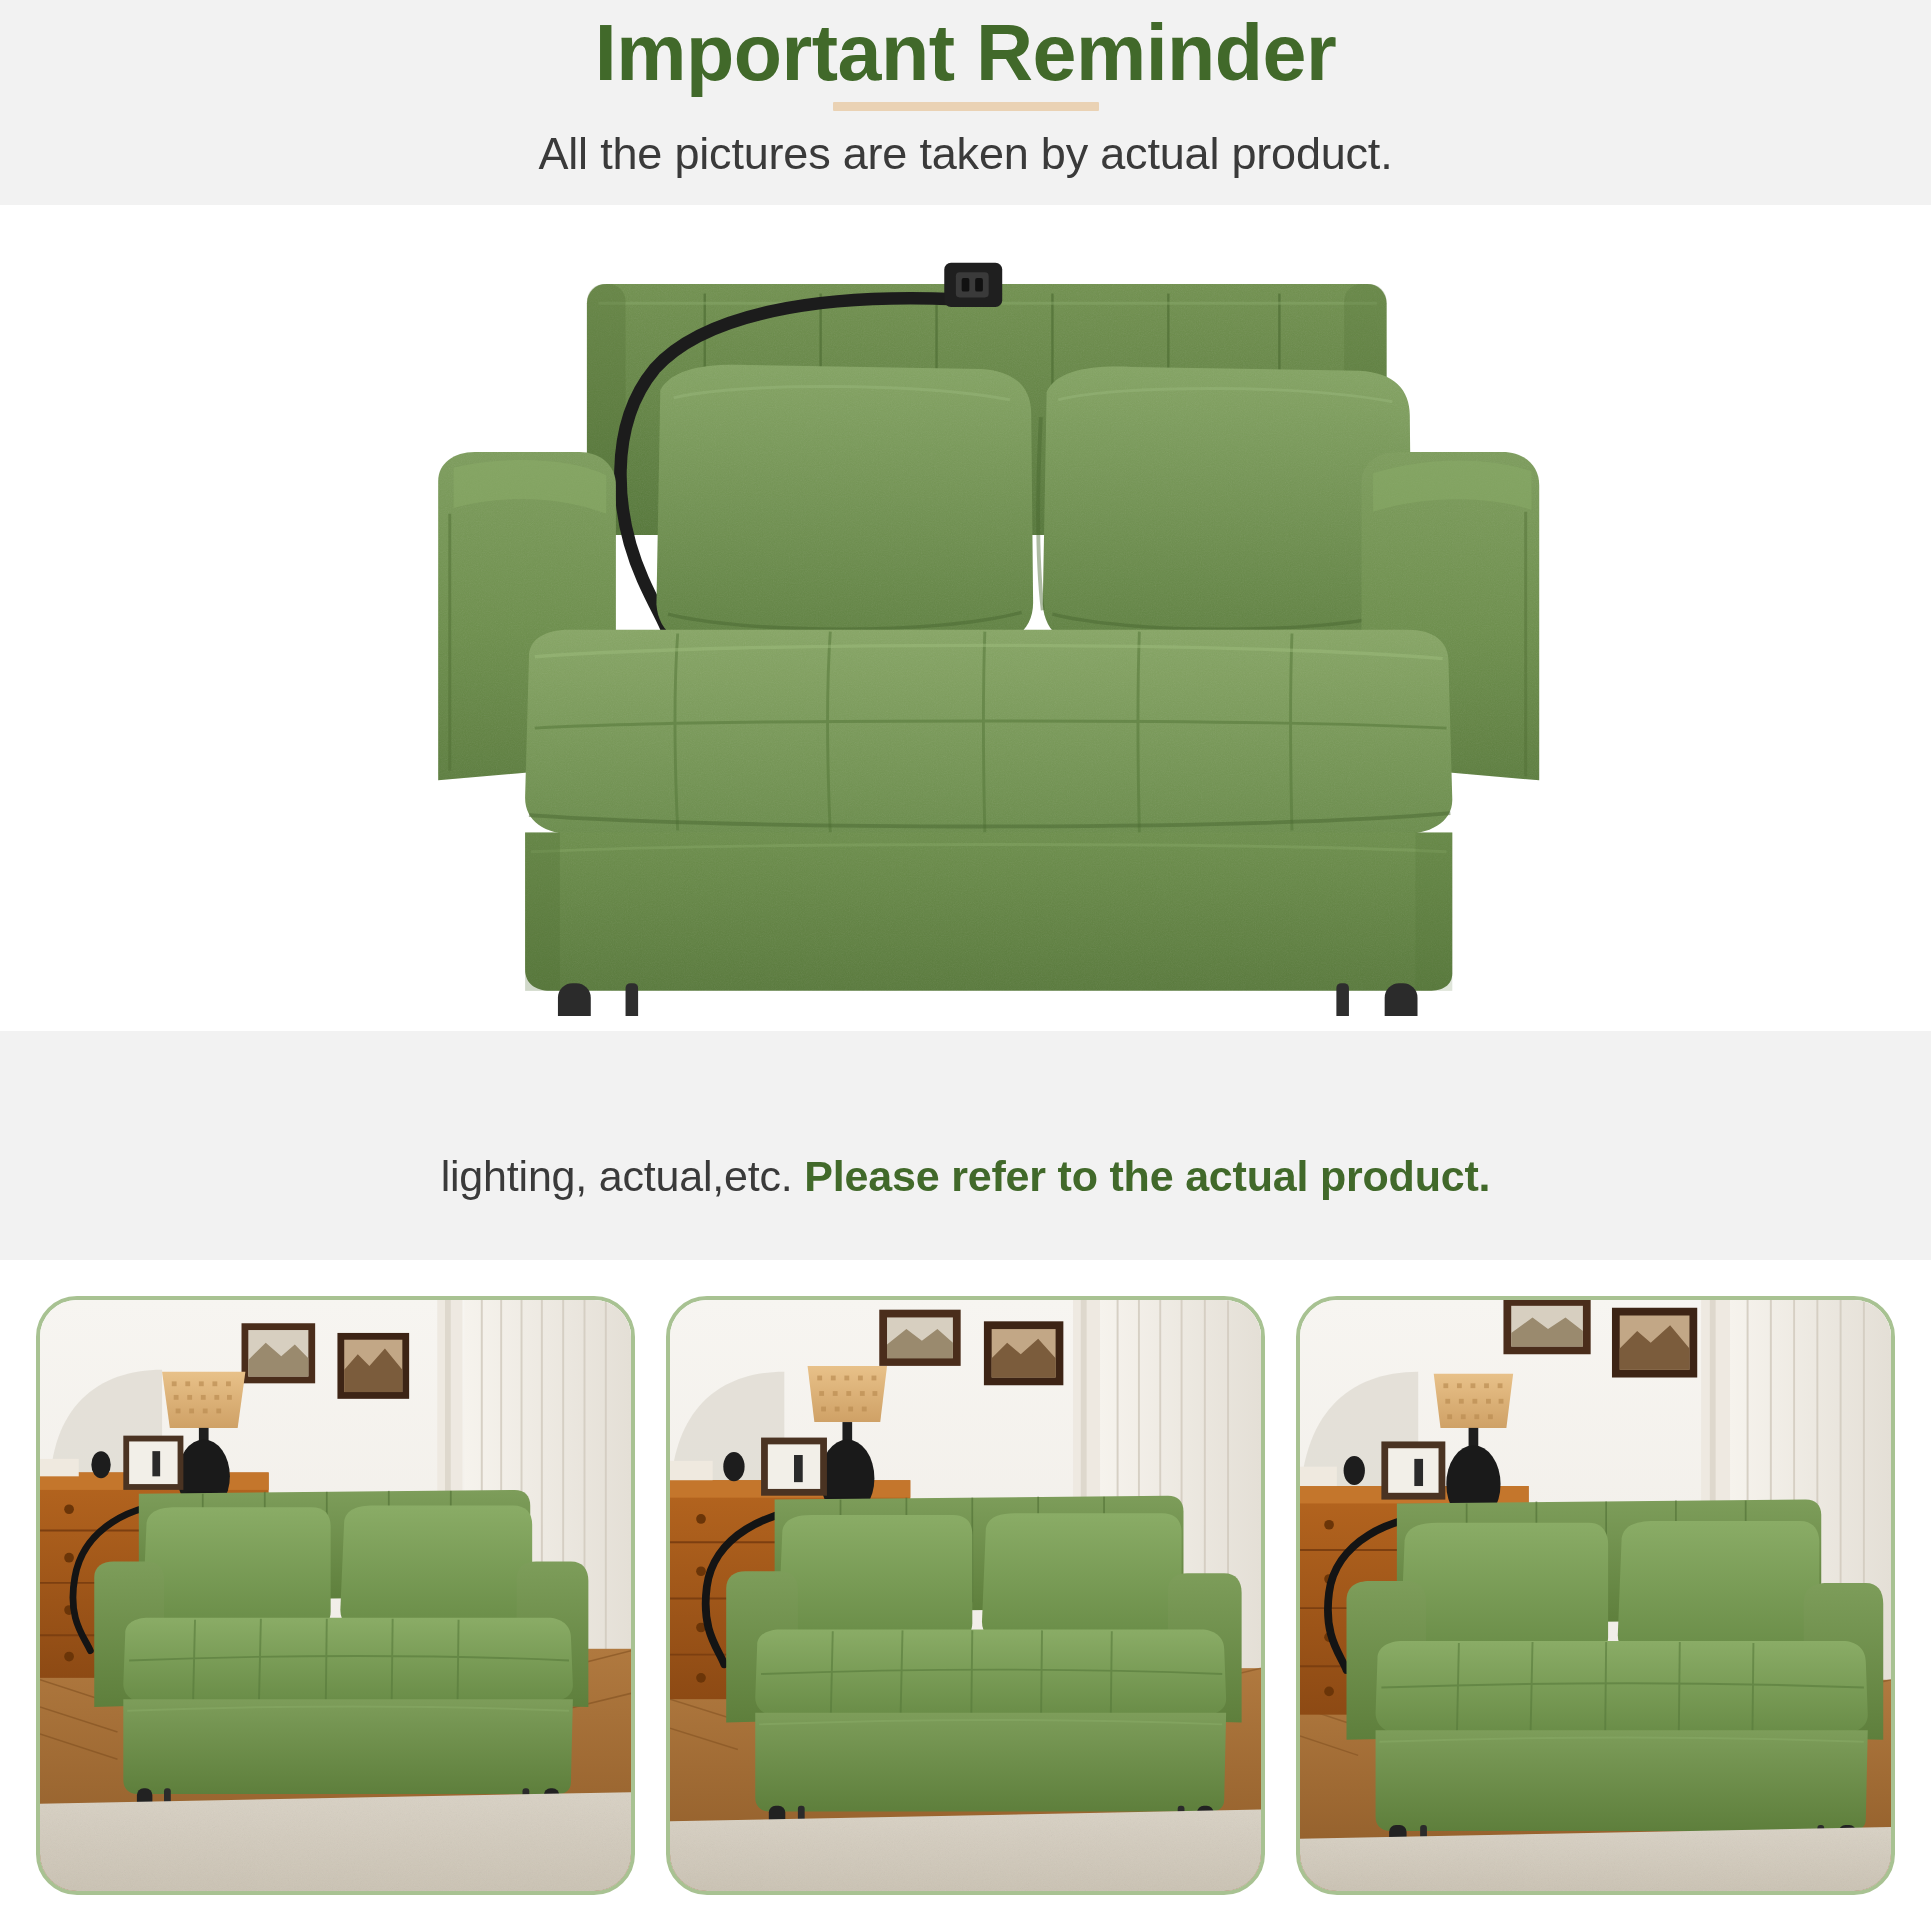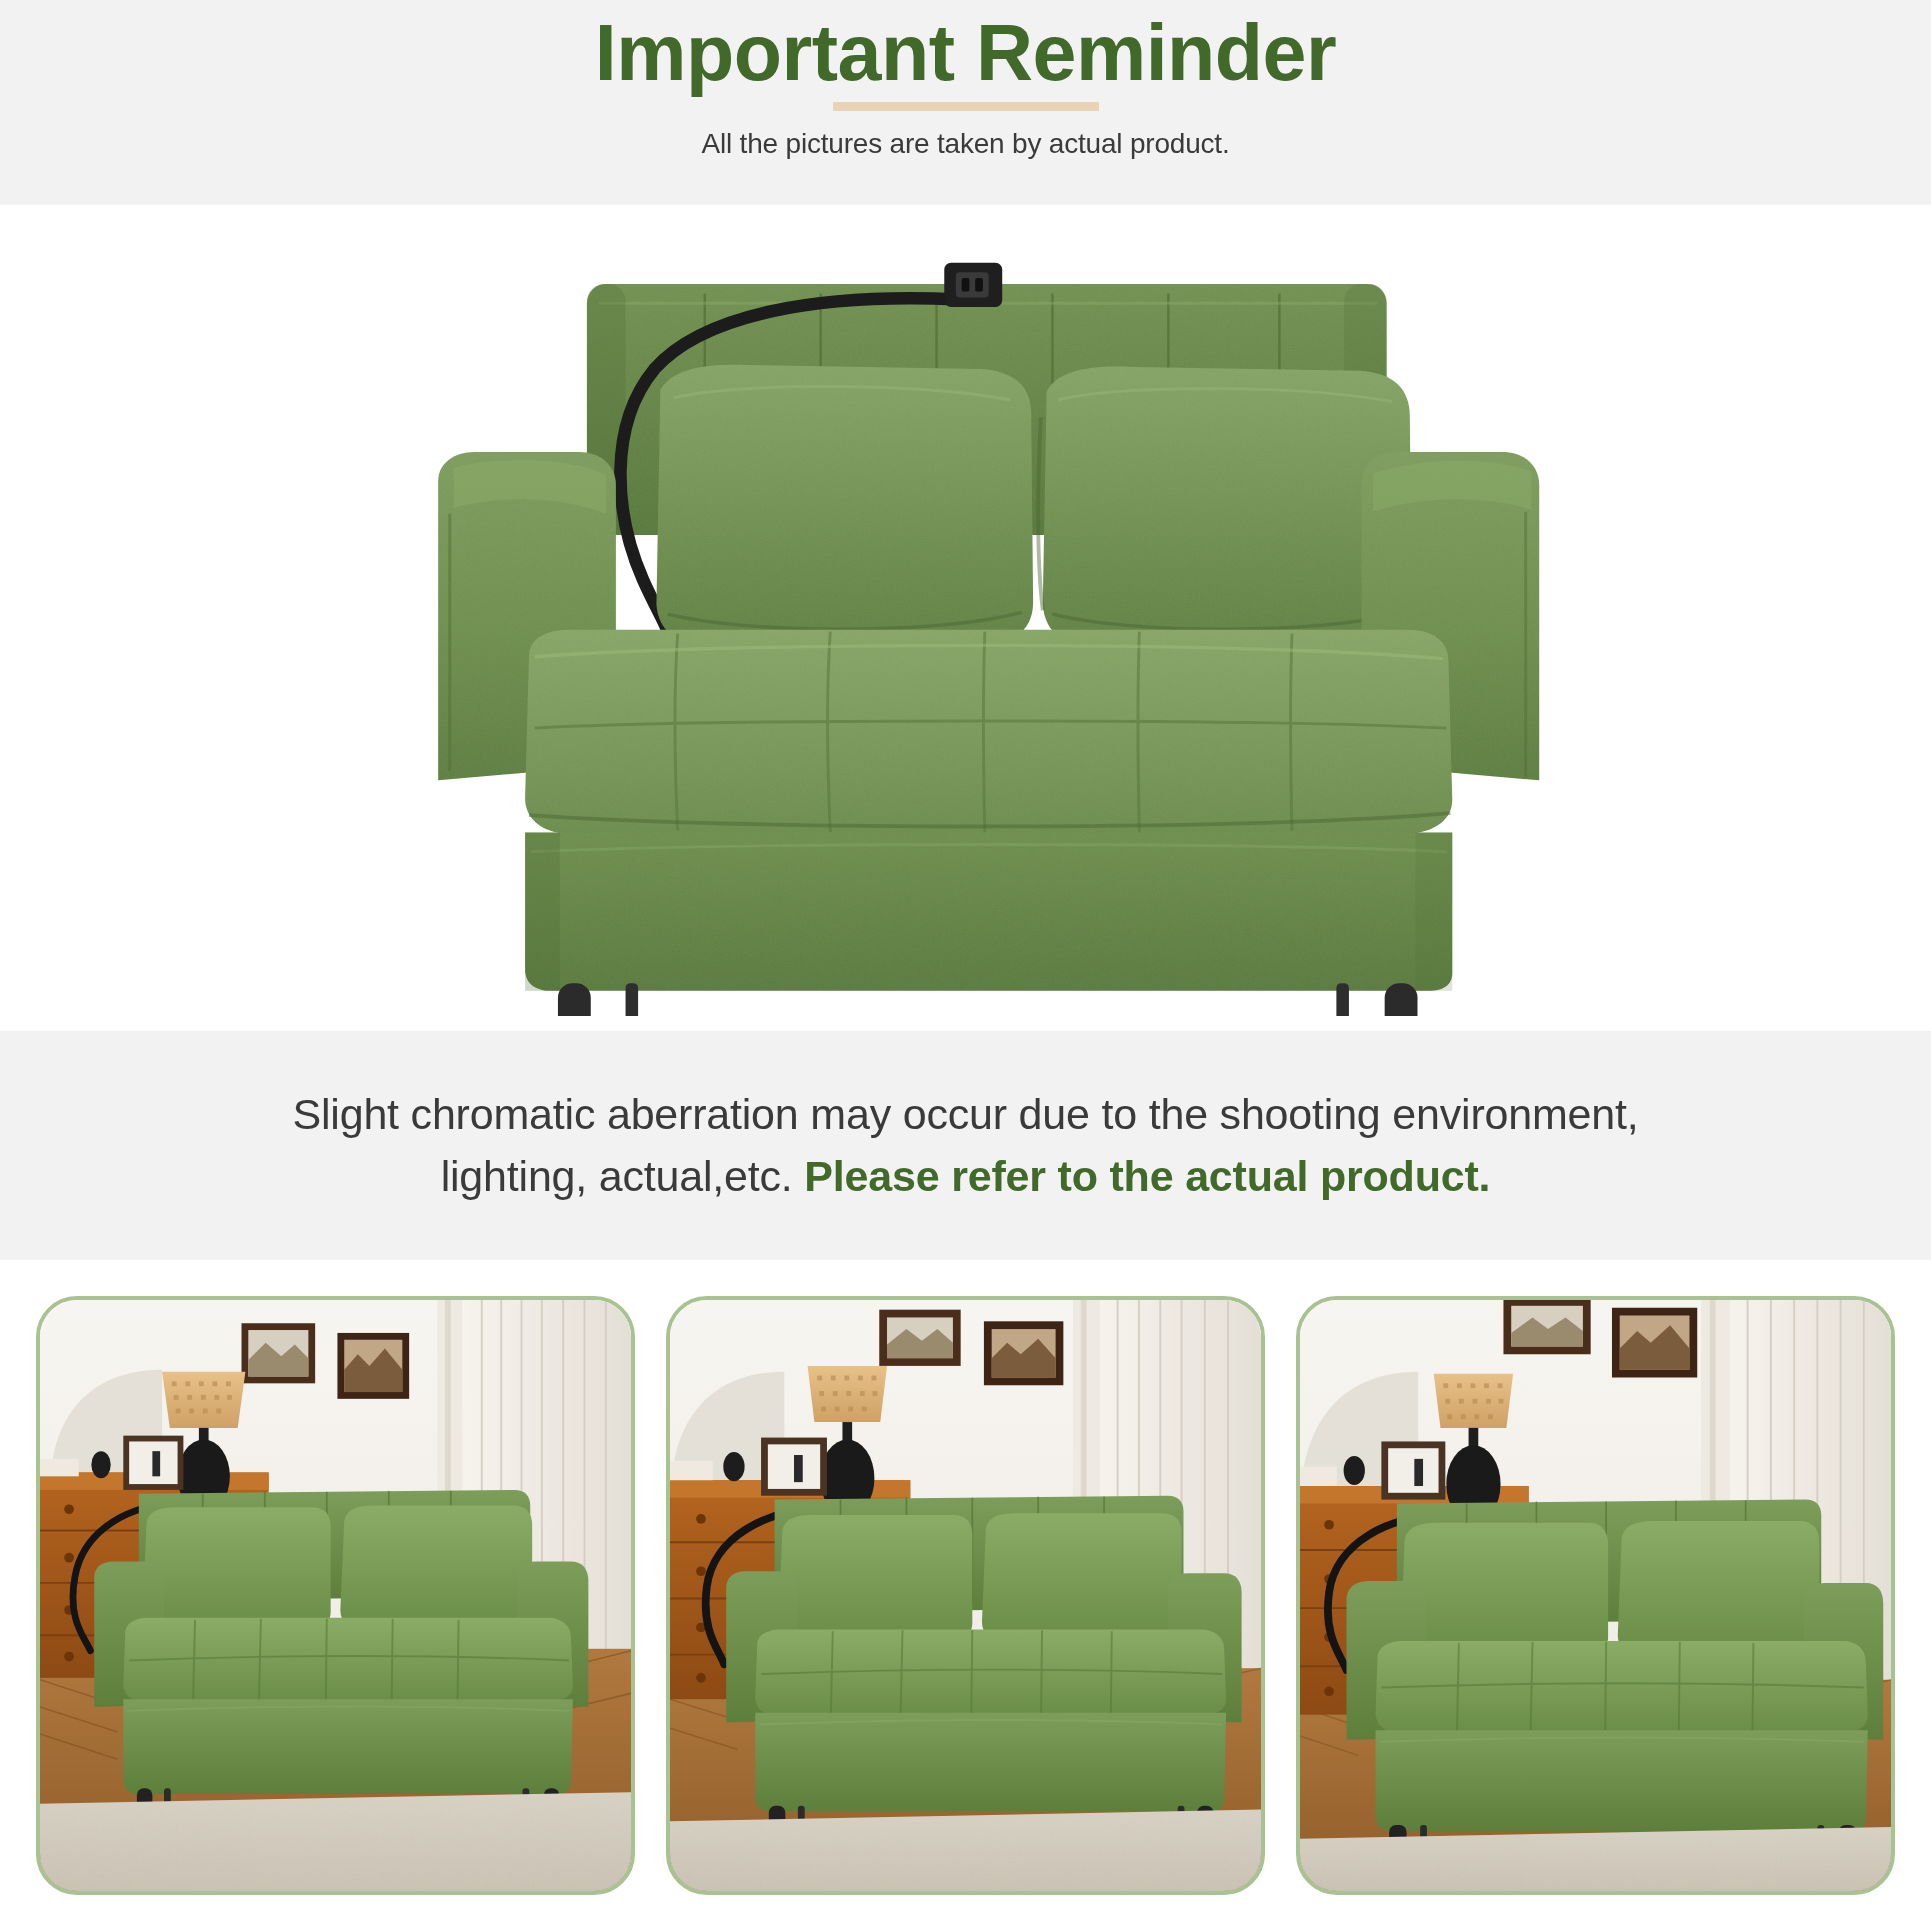--- a/index.html
+++ b/index.html
@@ -24,21 +24,21 @@
     letter-spacing:-0.5px;
     line-height:1.05;
     font-family:"Liberation Sans", sans-serif;
   }
   .header-rule{
     margin-top:7.7px;
     width:266px;height:8.7px;background:#ead2b4;border-radius:1px;
   }
   .header-sub{
     margin-top:17.4px;
-    font-size:28px;color:#3a3a3a;font-weight:400;letter-spacing:-0.2px;
+    font-size:45px;color:#3a3a3a;font-weight:400;letter-spacing:-0.2px;
   }
 
   
   .hero{
     position:absolute;left:0;top:205px;width:1931px;height:826px;
     background:#ffffff;overflow:hidden;
   }
 
   
   .sofa-wrap{position:absolute;left:415px;top:19.3px;width:1130px;height:792px;}
@@ -224,21 +224,21 @@
           <rect x="954" y="786" width="13" height="70" rx="5" fill="#2e2e2e"></rect>
           <rect x="950" y="846" width="17" height="12" rx="3" fill="#8e8e8e"></rect>
           <rect x="1004" y="786" width="34" height="72" rx="15" fill="#2b2b2b"></rect>
         </g>
       </svg>
     </div>
   </div>
 
   <div class="note-band">
     <div class="note-text">
-      <span>Slight chromatic aberration may occur due to the shooting environment,</span><br>
+      <br>
       <span>lighting, actual,etc. </span><span class="note-green">Please refer to the actual product.</span>
     </div>
   </div>
 
   <div class="thumbs">
 
     <div class="thumb">
       <svg class="thumb-inner" viewBox="0 0 610 610" preserveAspectRatio="xMidYMid slice">
         <defs>
           <linearGradient id="wallG" x1="0" y1="0" x2="0" y2="1">

